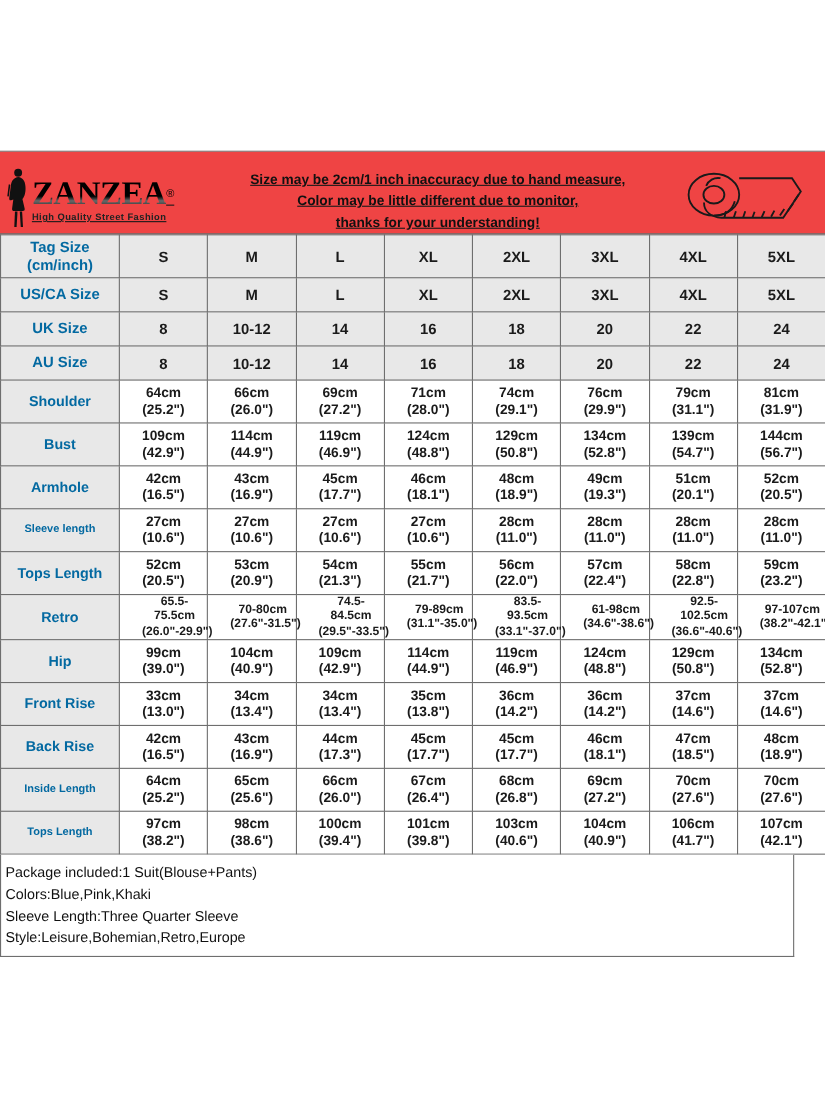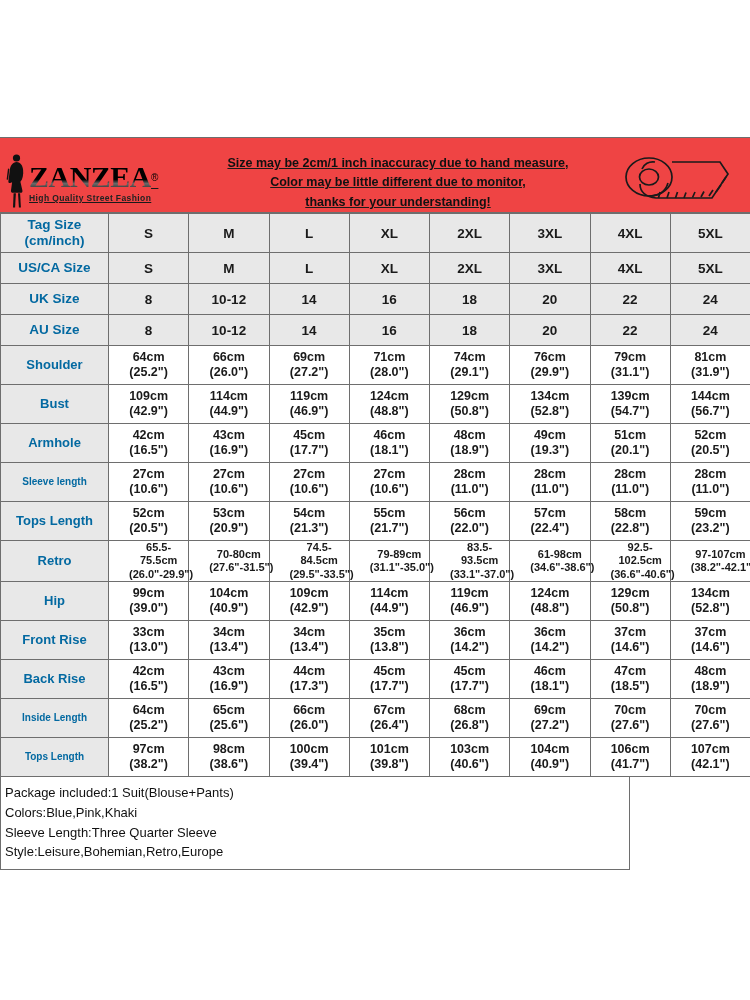--- a/index.html
+++ b/index.html
@@ -138,21 +138,21 @@
   }
   tr.waist-row .cm, tr.waist-row .inch { font-size: 11px; padding-left: 20px; }
 
   
   .footer {
     border-left: 1px solid #6e6e6e;
     border-right: 1px solid #6e6e6e;
     border-bottom: 1px solid #6e6e6e;
     padding: 6px 4px 7px 4px;
     box-sizing: border-box;
-    width: 630px;
+    width: 722px;
     background: #ffffff;
   }
   .footer div {
     font-size: 13px;
     line-height: 1.52;
     color: #111;
   }
 </style>
 </head>
 <body>

